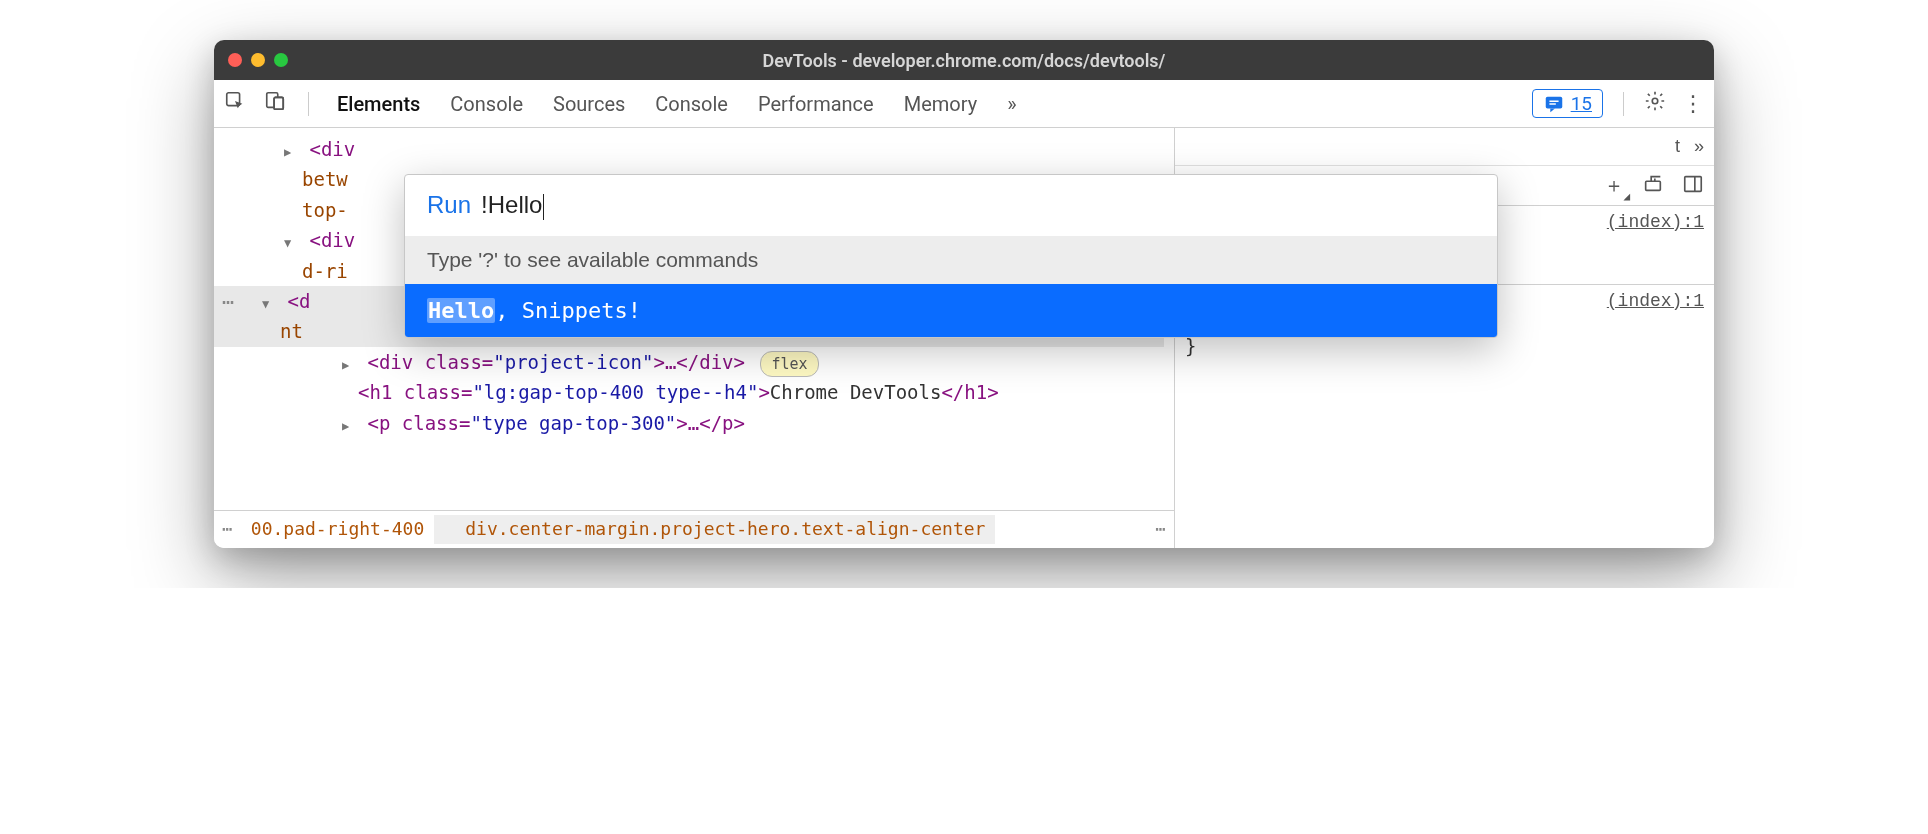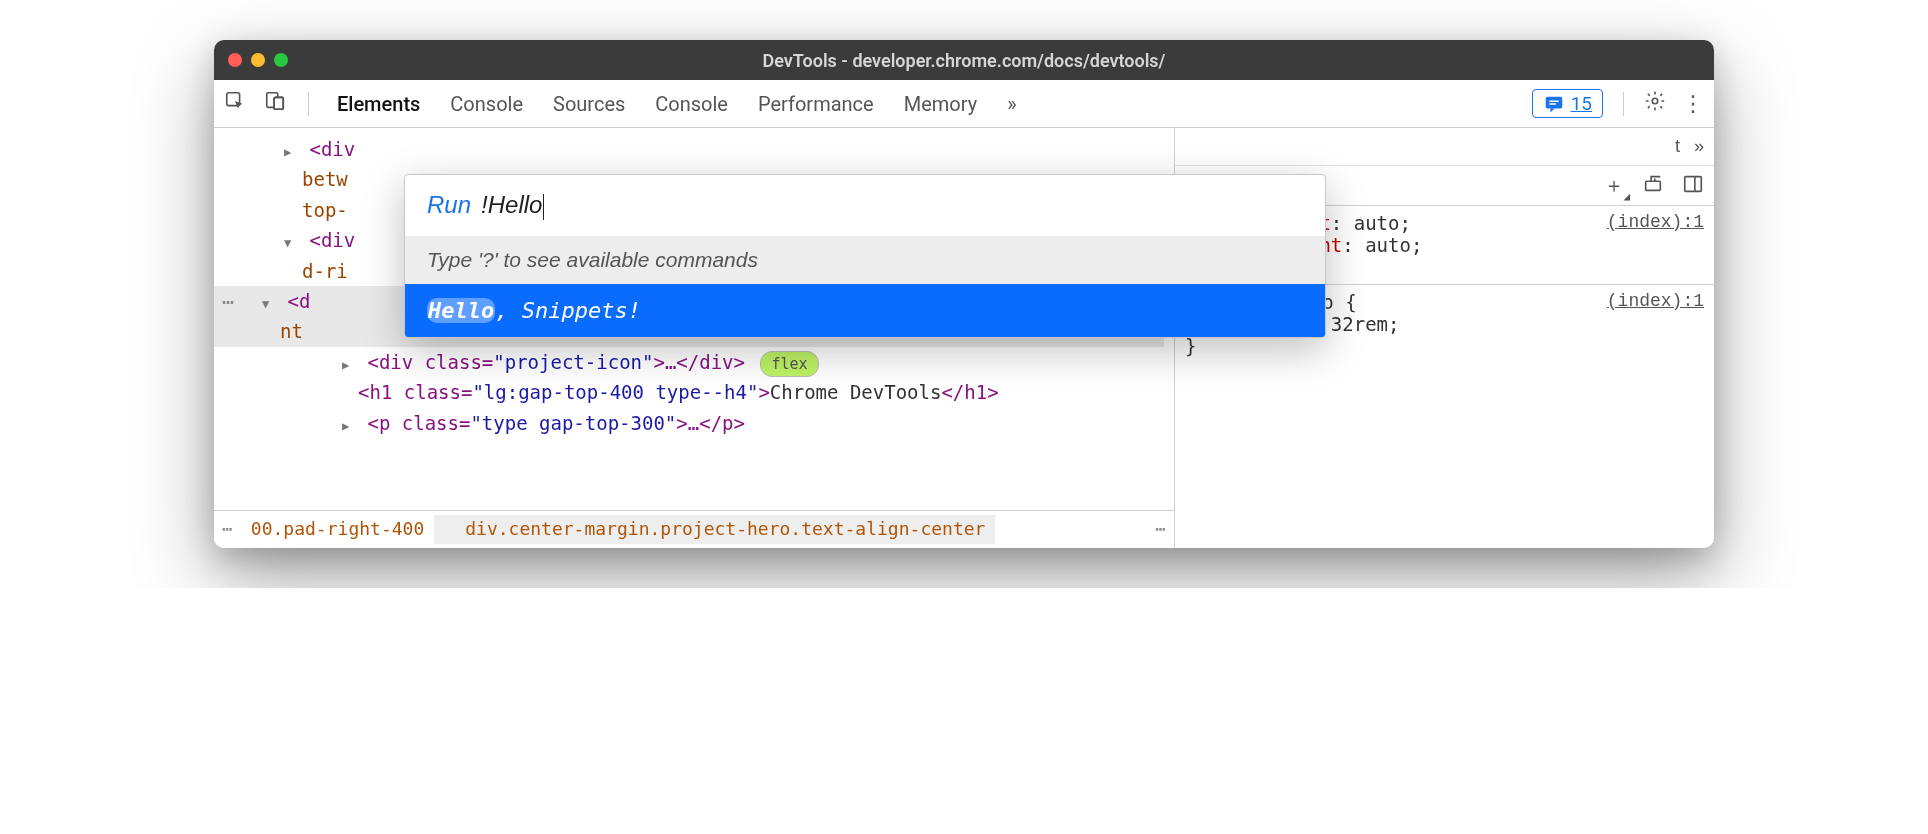--- a/index.html
+++ b/index.html
@@ -52,21 +52,21 @@
   .elements-panel { flex:1; position:relative; overflow:hidden; font-family: Menlo, Consolas, monospace; font-size:19px; line-height:1.6; }
   .dom-tree { padding:6px 10px 0 40px; color:#333; white-space: nowrap; }
   .tag-punct { color:#881280; }
   .attr-name { color:#994500; }
   .attr-val { color:#1a1aa6; }
   .tri { color:#777; display:inline-block; width:14px; }
   .tri.open::before{content:"▼"; font-size:12px;}
   .tri.closed::before{content:"▶"; font-size:12px;}
   .selected-row { background:#e8e8e8; margin-left:-40px; padding-left:40px; position:relative;}
   .selected-row::before { content:"⋯"; position:absolute; left:8px; color:#888; font-size:20px; letter-spacing:2px;}
-  .pill { display:inline-block; border:1px solid #bbb; border-radius:12px; padding:0 10px; font-size:15px; color:#555; background:#bef264; margin-left:4px;}
+  .pill { display:inline-block; border:1px solid #bbb; border-radius:12px; padding:0 10px; font-size:15px; color:#555; background:#fef9c3; margin-left:4px;}
   .breadcrumb {
     position:absolute; bottom:0; left:0; right:0; height:38px; border-top:1px solid #d0d0d0;
     display:flex; align-items:center; font-size:18px; background:#fff; overflow:hidden;
   }
   .crumb { padding:0 10px; color:#5a5a5a; cursor:pointer;}
   .crumb.sel { background:#eee;padding-left:31px;}
   .crumb-dots{ color:#888; padding:0 8px;}
 
   .styles-panel {
     width:540px; border-left:1px solid #d0d0d0; font-family: Menlo, Consolas, monospace;
@@ -83,40 +83,39 @@
   .styles-body { flex:1; overflow:hidden; padding:6px 10px; }
   .rule { margin-bottom:4px; position:relative; }
   .rule .src { position:absolute; right:0; top:0; color:#555; text-decoration:underline; font-size:18px;font-family:Liberation Mono, monospace;}
   .prop { color:#c80000; } .val { color:#333; } .punct{color:#333;}
   .rule-line { padding-left:20px; }
   .selector { color:#333; }
   .styles-sep { border-top:1px solid #d0d0d0; margin:6px -10px; }
 
   
   .cmd {
-    position:absolute; top:46px; left:190px; width:922px;
+    position:absolute; top:46px; left:190px; width:1094px;
     background:#fff; border:1px solid #c7c7c7; border-radius:4px;
     box-shadow:0 12px 40px rgba(0,0,0,0.25);
     z-index:50; overflow:hidden;
     font-family:-apple-system,sans-serif;
-    font-style:italic;
   }
   .cmd-input-row {
     display:flex; align-items:center; padding:16px 22px; font-size:24px;
   }
   .cmd-prefix { color:#1a73e8; margin-right:10px; }
   .cmd-text { color:#222; position:relative; }
   .cmd-caret { display:inline-block; width:1px; height:26px; background:#222; vertical-align:middle; margin-left:1px; animation:blink 1s steps(1) infinite;}
   @keyframes blink { 50%{opacity:0;} }
   .cmd-hint { background:#ededed; color:#555; padding:12px 22px; font-size:21px;}
   .cmd-result {
     background:#0a6cff; color:#fff; padding:14px 22px; font-size:22px;
     font-family:Menlo,Consolas,monospace;
   }
-  .cmd-result .match { background:rgba(255,255,255,0.35); border-radius:10px; padding:0 1px; font-weight:700;}
+  .cmd-result .match { background:rgba(255,255,255,0.35); border-radius:2px; padding:0 1px; font-weight:700;}
   .subtab-t { color:#555; }
   svg.icon { width:22px; height:22px; stroke:#555; fill:none; stroke-width:1.8; }
 </style>
 </head>
 <body>
 
 <div class="window">
 
   <div class="titlebar">
     <div class="traffic">

